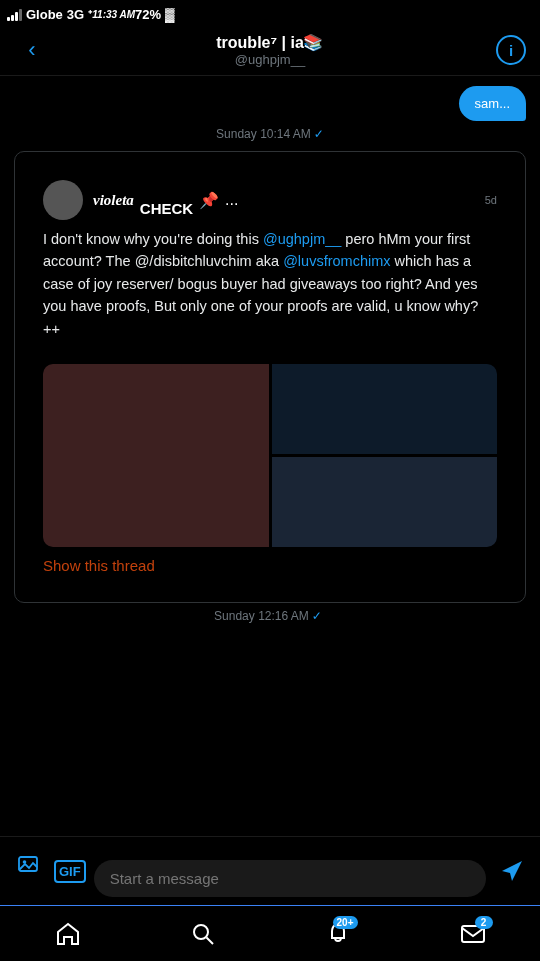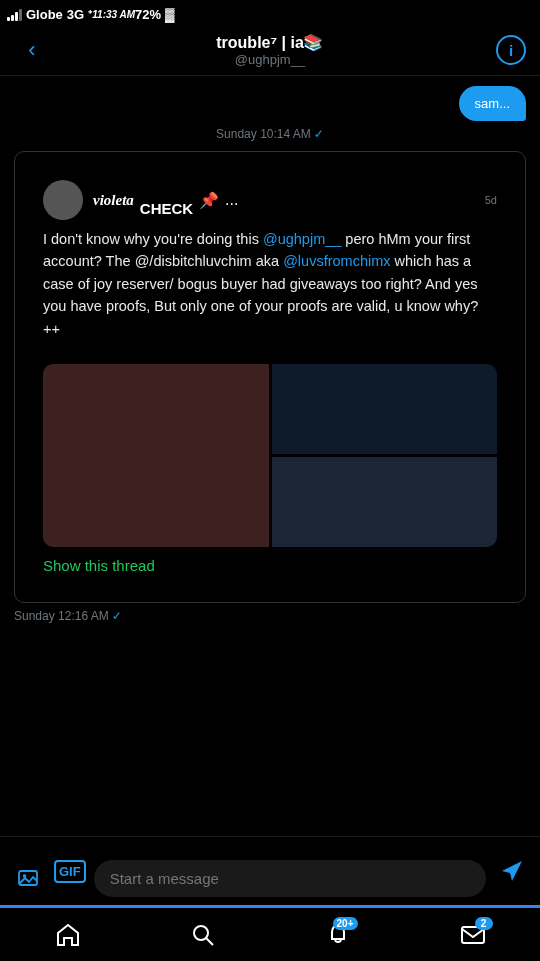--- a/index.html
+++ b/index.html
@@ -177,28 +177,28 @@
     .tweet-img-top-right {
       background: #0d1b2a;
       border-radius: 0 8px 0 0;
     }
     .tweet-img-bottom-right {
       background: #1a2535;
       border-radius: 0 0 8px 0;
     }
 
     .show-thread-link {
-      color: #22c55e;
+      color: #c2410c;
       font-size: 15px;
       cursor: pointer;
     }
 
     
     .timestamp2 {
-      text-align: left;
+      text-align: center;
       color: #6e767d;
       font-size: 12px;
       margin: 6px 0 5px;
       padding-right: 4px;
     }
     .timestamp2 .check { color: #1d9bf0; margin-left: 3px; }
 
     
     .input-bar {
       position: absolute;
@@ -208,21 +208,21 @@
       background: #000;
       display: flex;
       align-items: center;
       gap: 8px;
       border-top: 1px solid #1a1a1a;
     }
     .input-icon-btn {
       width: 36px;
       height: 36px;
       display: flex;
-      align-items: flex-end;
+      align-items: flex-start;
       justify-content: center;
       color: #1d9bf0;
       font-size: 20px;
       flex-shrink: 0;
     }
     .message-input {
       flex: 1;
       background: #1a1a1a;
       border: none;
       border-radius: 22px;
@@ -242,21 +242,21 @@
       font-size: 22px;
       flex-shrink: 0;
     }
 
     
     .bottom-nav {
       position: absolute;
       bottom: 0; left: 0; right: 0;
       height: 56px;
       background: #000;
-      border-top: 3px solid #3b82f6;
+      border-top: 1px solid #3b82f6;
       display: flex;
       align-items: center;
       justify-content: space-around;
     }
     .nav-item {
       position: relative;
       width: 44px;
       height: 44px;
       display: flex;
       align-items: center;

